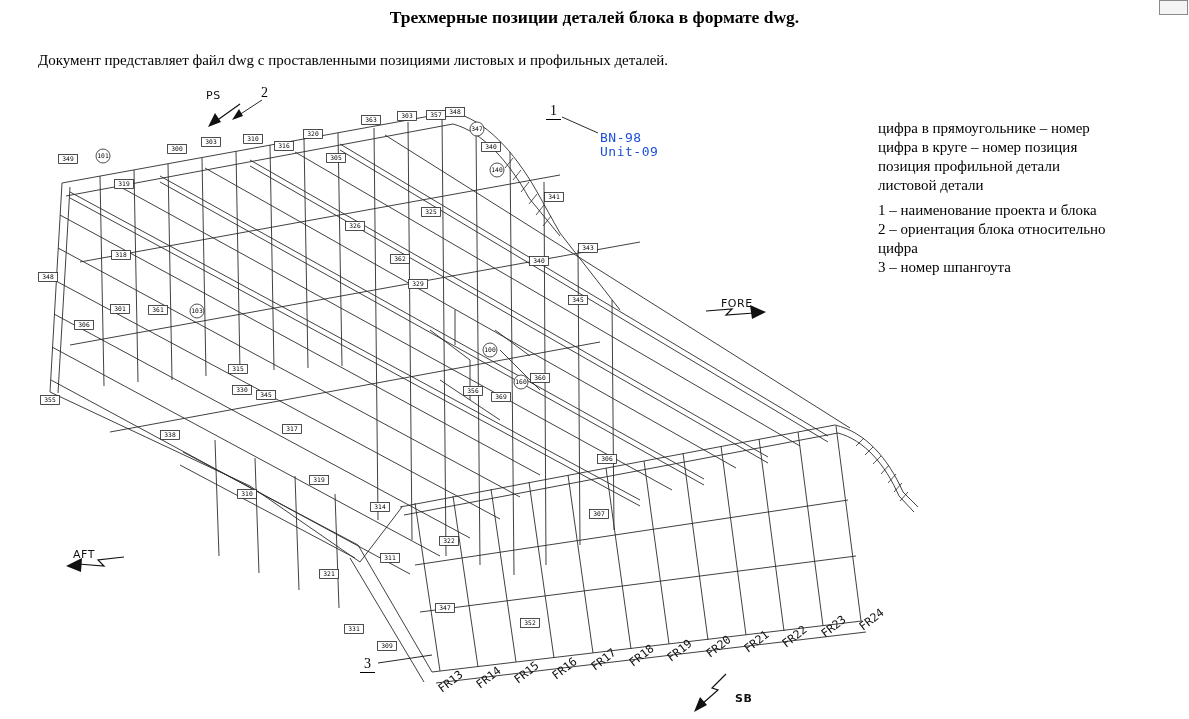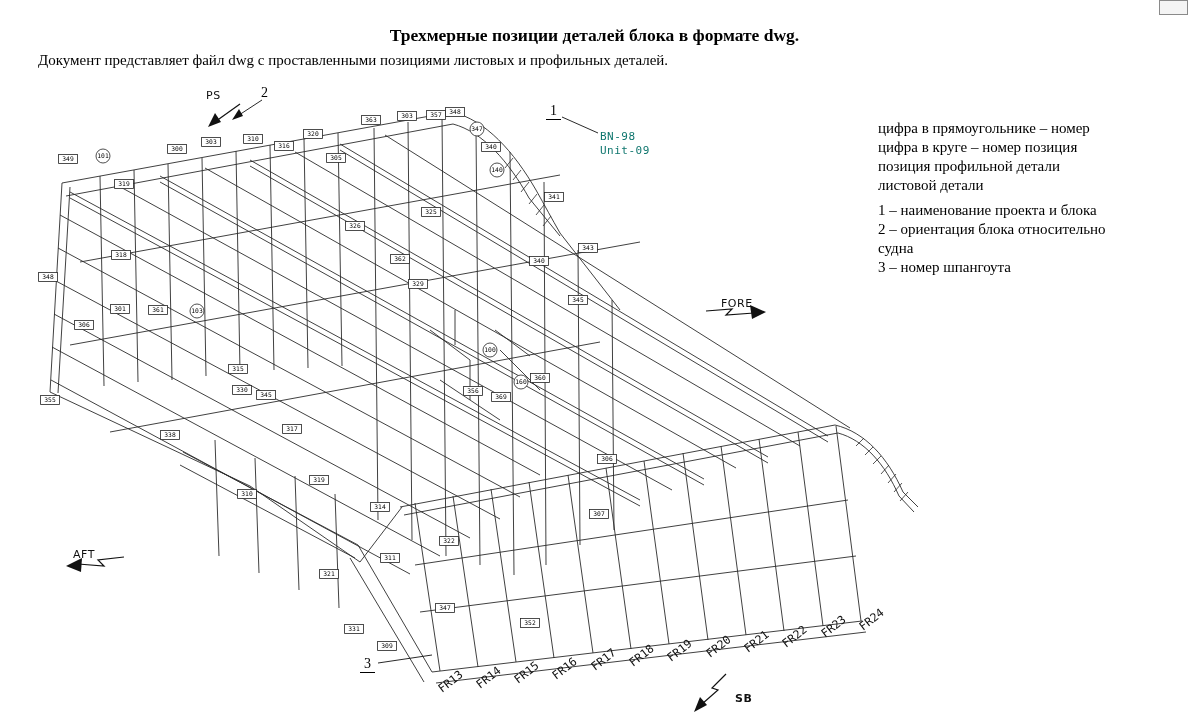--- a/index.html
+++ b/index.html
@@ -3,28 +3,28 @@
 <meta charset="utf-8">
 <style>
   html,body{margin:0;padding:0;}
   body{
     width:1189px;height:719px;position:relative;overflow:hidden;
     background:#ffffff;color:#000;
     font-family:"Liberation Serif",serif;
   }
   .abs{position:absolute;}
   .title{
-    left:0;right:0;top:25px;text-align:center;
+    left:0;right:0;top:7px;text-align:center;
     font-size:17.5px;font-weight:bold;
   }
   .subtitle{left:38px;top:52px;font-size:15px;}
   .legend{left:878px;top:119px;width:295px;font-size:15px;line-height:19px;}
   .legend .para2{margin-top:6px;}
   .corner-box{right:1px;top:0;width:27px;height:13px;border:1px solid #8a8a8a;background:#f4f4f4;}
-  .cad{font-family:"DejaVu Sans Mono",monospace;font-size:11px;letter-spacing:0.5px;color:#0f766e;}
+  .cad{font-family:"DejaVu Sans Mono",monospace;font-size:13px;letter-spacing:0.5px;color:#1d4ed8;}
   .dirlabel{font-family:"DejaVu Sans",sans-serif;font-size:11px;color:#111;letter-spacing:0.5px;margin-top:8px;}
   .refnum{font-size:14px;}
   .underlined{display:inline-block;padding:0 4px 0 4px;border-bottom:1px solid #000;}
   svg#drawing-svg{position:absolute;left:0;top:0;pointer-events:none;}
 </style>
 </head>
 <body>
 
 <svg id="drawing-svg" width="1189" height="719" viewBox="0 0 1189 719" xmlns="http://www.w3.org/2000/svg">
 
@@ -401,21 +401,21 @@
 <div class="abs legend">
   <div class="para1">
       <div>цифра в прямоугольнике – номер</div>
       <div>цифра в круге – номер позиция</div>
       <div>позиция профильной детали</div>
       <div>листовой детали</div>
     </div>
   <div class="para2">
       <div>1 – наименование проекта и блока</div>
       <div>2 – ориентация блока относительно</div>
-      <div>судна</div>
+      <div>цифра</div>
       <div>3 – номер шпангоута</div>
     </div>
 </div>
 
 <div class="abs dirlabel" style="left:206px;top:81px;">PS</div>
 <div class="abs refnum" style="left:261px;top:85px;">2</div>
 <div class="abs refnum" style="left:546px;top:103px;"><span class="underlined">1</span></div>
 <div class="abs cad" style="left:600px;top:130px;">BN-98</div>
 <div class="abs cad" style="left:600px;top:144px;">Unit-09</div>
 <div class="abs dirlabel" style="left:721px;top:289px;">FORE</div>

